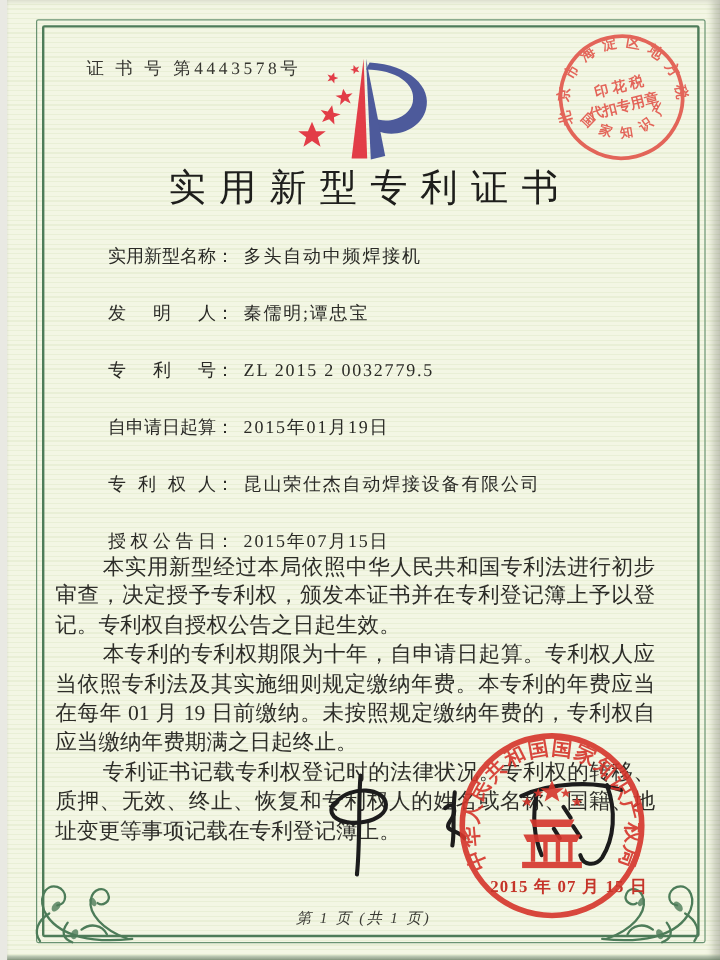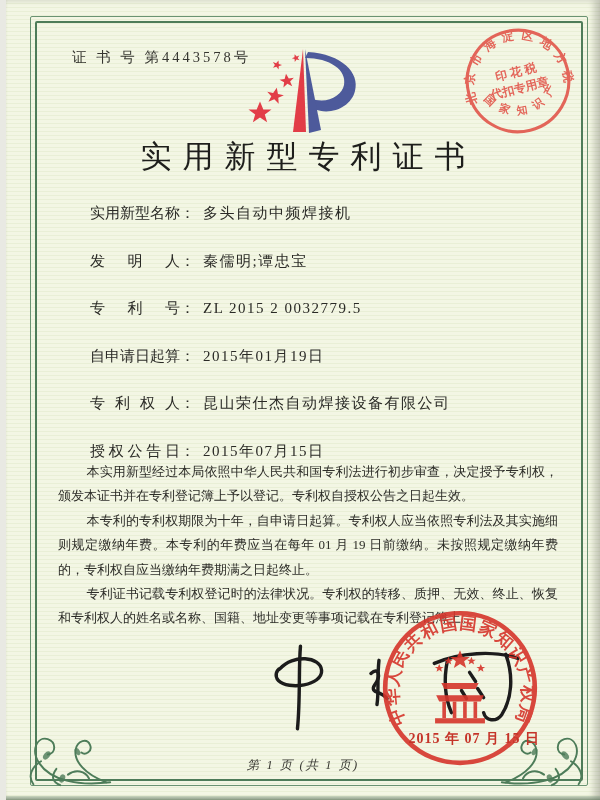--- a/index.html
+++ b/index.html
@@ -35,22 +35,22 @@
   }
   .fields{position:absolute;left:64px;top:204px;width:486px;}
   .field-row{margin-bottom:28.5px;font-size:15px;color:#2a2a26;white-space:nowrap;}
   .flabel{
     display:inline-block;width:6em;text-align:justify;text-align-last:justify;
     letter-spacing:0;vertical-align:bottom;margin-left:20px;
   }
   .colon{margin-right:8px;}
   .fvalue{letter-spacing:1.5px;}
   .body-text{
-    position:absolute;left:52px;top:460px;width:500px;
-    font-size:13px;line-height:24.4px;color:#2d2d28;text-align:justify;
+    position:absolute;left:40px;top:460px;width:500px;
+    font-size:18px;line-height:24.4px;color:#2d2d28;text-align:justify;
   }
   .body-text p{margin:0;text-indent:2.2em;}
   .sig-block{
     position:absolute;left:92px;top:684px;
     font-size:15.5px;line-height:29px;letter-spacing:4px;color:#222;
     font-family:"Liberation Sans","DejaVu Sans",sans-serif;
   }
   .signature{position:absolute;left:222px;top:638px;width:312px;height:96px;}
   .seal{position:absolute;left:374px;top:606px;width:160px;height:160px;opacity:.9;}
   .seal-date{

